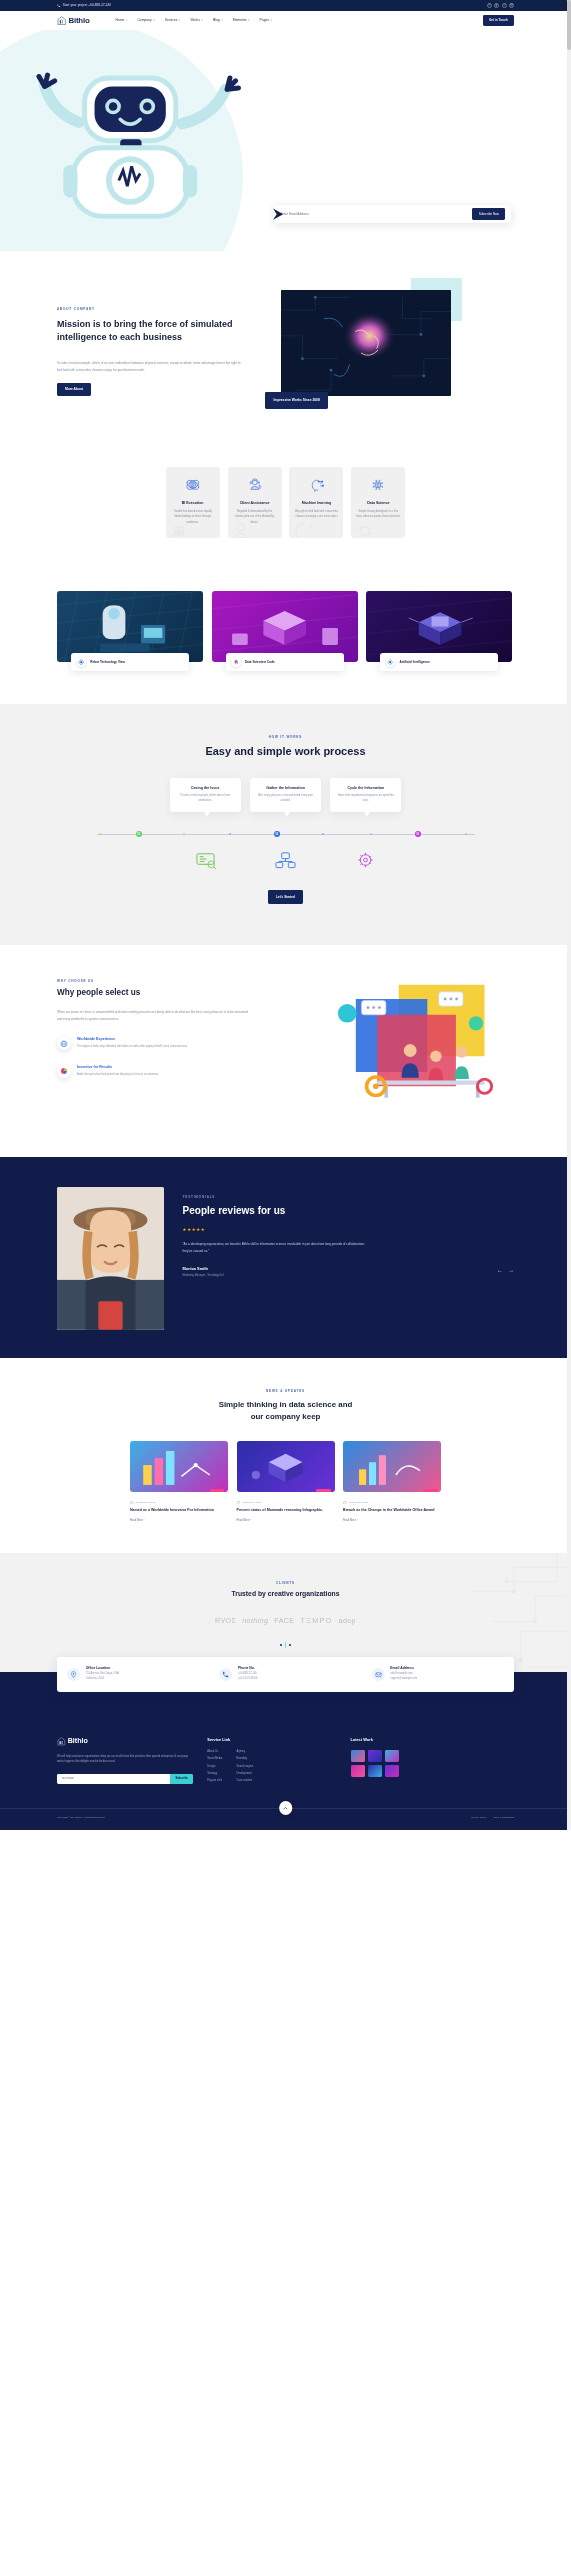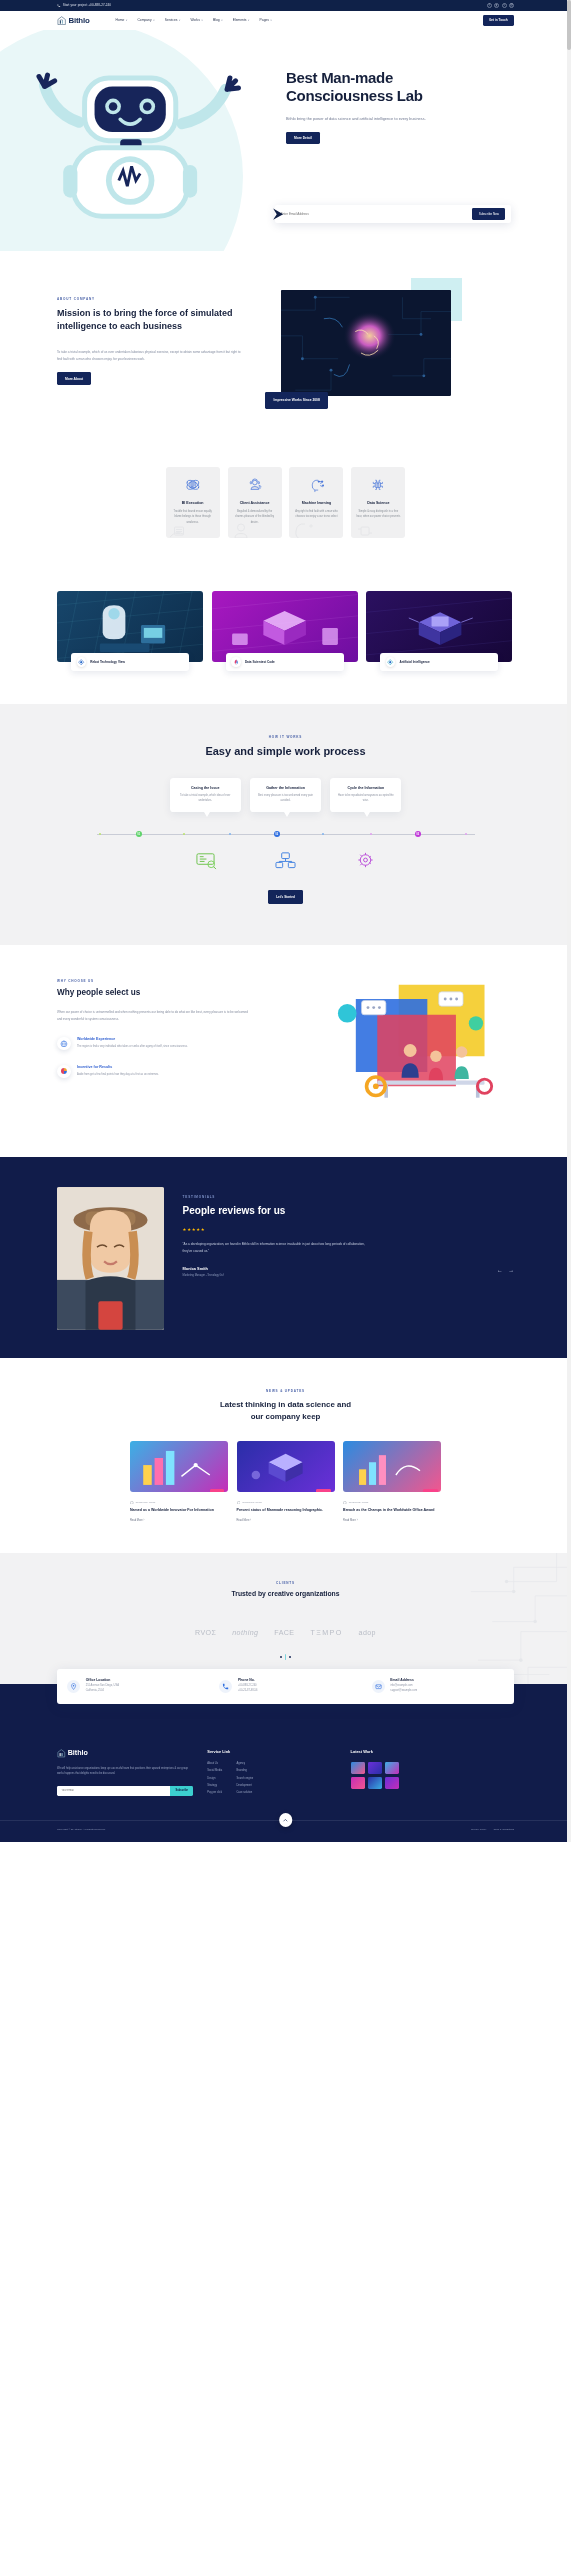--- a/index.html
+++ b/index.html
@@ -47,21 +47,21 @@
   .search-strip { position:absolute; left:275px; top:175px; width:236px; height:18.6px;
                   background:#fff; border-radius:2.1px; box-shadow:0 2.1px 10px rgba(20,40,90,.13);
                   display:flex; align-items:center; padding:0 5.7px; }
   .search-strip input { border:none; outline:none; font-size:3.1px; color:#9aa2b4; flex:1;
                         font-family:"Liberation Sans", sans-serif; background:transparent;}
   .search-strip .sbtn { background:#13255a; color:#fff; font-size:3px; padding:3.6px 6.4px; border-radius:1.4px;}
   .arrow-badge { position:absolute; left:-4.3px; top:2.1px; width:14.3px; height:14.3px; }
 
   
   .about { padding:39px 0 28.6px; position:relative; }
-  .about .container { display:flex; gap:19px; }
+  .about .container { display:flex; gap:19px;align-items:flex-end; }
   .eyebrow { font-size:3.1px; letter-spacing:0.8px; color:#4b63a8; font-weight:bold; text-transform:uppercase;}
   .about-left { width:189px; padding-top:7.1px; }
   .about-left h2 { font-size:9px; line-height:1.45; margin-top:6.4px; color:#16203c; font-weight:bold;}
   .about-left .body { font-size:3.1px; line-height:2.4; color:#818a9e; margin-top:15.7px; }
   .about-right { position:relative; width:186px; }
   .circuit { width:170px; height:106px; border-radius:1.4px; background:#0b1630; position:relative; overflow:hidden; margin-left:15.7px;}
   .circuit-accent { position:absolute; right:-11.4px; top:-11.4px; width:51px; height:43px; background:#cfeff2; z-index:0;}
   .badge-dark { position:absolute; left:0px; bottom:-13px; background:#13255a; color:#fff;
                 font-size:3.3px; font-weight:bold; padding:6.4px 8.6px; border-radius:1.4px; z-index:3;}
 
@@ -151,21 +151,21 @@
   .post-img { height:51px; border-radius:2.9px; position:relative; overflow:hidden; }
   .post-date { position:absolute; right:3.6px; bottom:-4.3px; background:#f9428a; color:#fff;
                font-size:2.4px; font-weight:bold; padding:2.1px 3.6px; border-radius:1.4px; }
   .post-meta { font-size:2.5px; color:#9aa0ad; margin-top:8.6px; display:flex; gap:2.1px; align-items:center;}
   .post h3 { font-size:3.6px; line-height:1.6; font-weight:bold; margin-top:3.6px; color:#16203c;}
   .post .more { font-size:2.6px; color:#6f7688; margin-top:5px; }
 
   
   .clients { background:#f2f2f3; padding:28.6px 0 24px; text-align:center; position:relative; overflow:hidden;}
   .clients h2 { font-size:6.8px; font-weight:bold; margin-top:5px; color:#16203c;}
-  .logos { display:flex; justify-content:center; gap:16px; align-items:center; margin-top:32px; }
+  .logos { display:flex; justify-content:center; gap:6px; align-items:center; margin-top:20px; }
   .clogo { font-size:7.1px; color:#b9bdc6; letter-spacing:0.4px; }
   .cdots { display:flex; gap:2.5px; justify-content:center; margin-top:17px; align-items:center;}
 
   
   .contact-strip { position:relative; height:0; }
   .contact-card { width:457px; margin:0 auto; background:#fff; border-radius:2.9px;
                   box-shadow:0 2.9px 13px rgba(20,40,90,.12); display:flex;
                   position:relative; top:-15.7px; z-index:5; }
   .cc { flex:1; display:flex; gap:5.7px; align-items:center; padding:9.3px 10px; }
   .cc .ic { width:13px; height:13px; border-radius:50%; background:#eef3fb;
@@ -292,28 +292,20 @@
       <rect x="128" y="114" width="30" height="14" rx="5" fill="#17255a"></rect>
 
       <rect x="62" y="126" width="160" height="96" rx="40" fill="#ffffff" stroke="#bfe6ea" stroke-width="7"></rect>
       <circle cx="142" cy="172" r="34" fill="#bfe6ea"></circle>
       <circle cx="142" cy="172" r="26" fill="#ffffff"></circle>
       <path d="M126 172 l6 -14 6 22 6 -28 6 20 6 -10" stroke="#17255a" stroke-width="4" fill="none"></path>
       <rect x="48" y="150" width="20" height="46" rx="10" fill="#bfe6ea"></rect>
       <rect x="216" y="150" width="20" height="46" rx="10" fill="#bfe6ea"></rect>
     </svg>
 
-    <div class="hero-txt">
-      <h1>
-        <span>Best Man-made</span><br>
-        <span>Consciousness Lab</span>
-      </h1>
-      <p>Bithlo bring the power of data science and artificial intelligence to every business.</p>
-      <div class="btn-primary">More Detail</div>
-    </div>
 
     <div class="search-strip">
       <svg class="arrow-badge" viewBox="0 0 40 40">
         <path d="M6 4 L34 20 L6 36 L16 20 Z" fill="#0f1f46"></path>
       </svg>
       <input placeholder="Enter Email Address" style="">
       <div class="sbtn">Subscribe Now</div>
     </div>
   </div>
 
@@ -714,21 +706,21 @@
           <span>→</span>
         </div>
       </div>
     </div>
   </div>
 
   <div class="news">
     <div class="container">
       <div class="eyebrow">NEWS &amp; UPDATES</div>
       <h2>
-        <span>Latest thinking in data science and</span><br>
+        <span>Simple thinking in data science and</span><br>
         <span>our company keep</span>
       </h2>
 
       <div class="news-grid">
         <div class="post">
           <div class="post-img" style="background:linear-gradient(135deg,#3bb0e5,#c52db8)">
             <svg viewBox="0 0 137 72" width="98" height="51">
               <rect x="18" y="34" width="12" height="28" fill="#ffd24d"></rect>
               <rect x="34" y="24" width="12" height="38" fill="#ff6fae"></rect>
               <rect x="50" y="14" width="12" height="48" fill="#7fe3ff"></rect>

